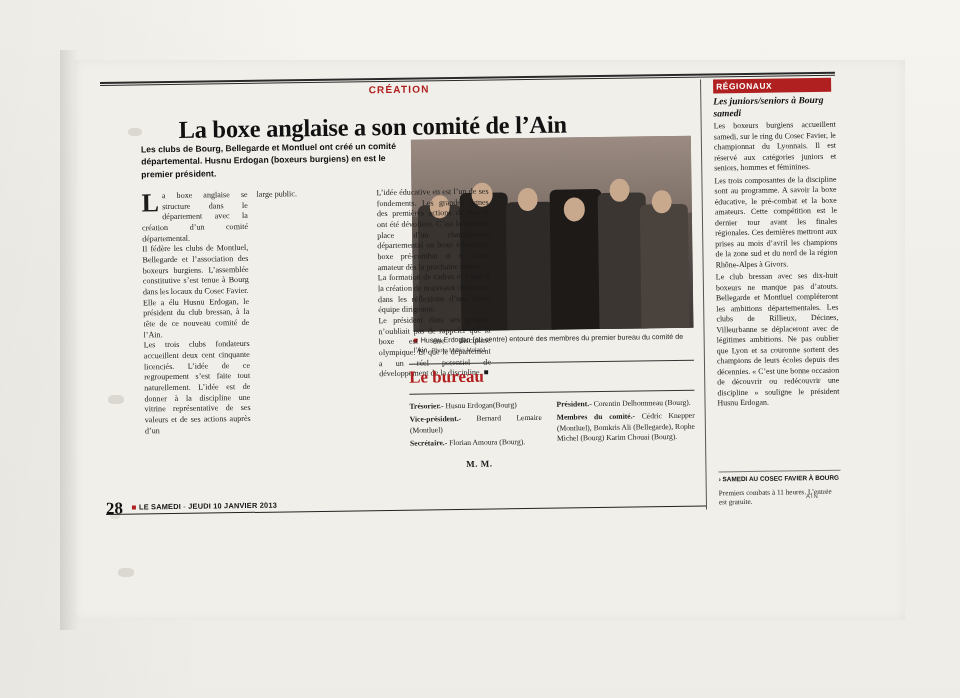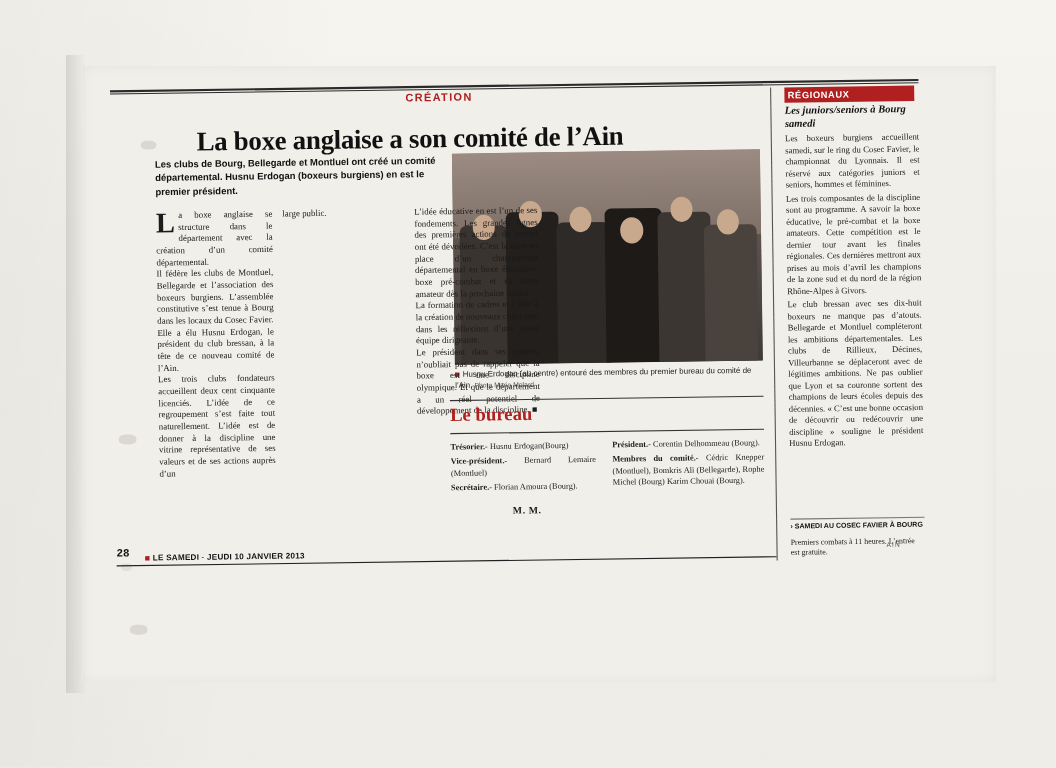--- a/index.html
+++ b/index.html
@@ -233,23 +233,23 @@
     font-size: 7.2px;
     line-height: 1.3;
     color: #1b1b1b;
   }
 
   
   .footer-rule { position:absolute; left:0; top:432px; width:600px; height:1px; background:#222; }
   .folio {
     position: absolute;
     left: 0; top: 417px;
-    font-family: Liberation Mono, monospace;
-    font-weight: bold;
-    font-size: 10px;
+    font-family: Liberation Serif, serif;
+    font-weight: bold;
+    font-size: 17px;
     color: #111;
   }
   .footer-text {
     position: absolute;
     left: 26px; top: 421px;
     font-family: "Liberation Sans", sans-serif;
     font-size: 7.4px;
     color: #111;
     letter-spacing: 0.2px;
   }

